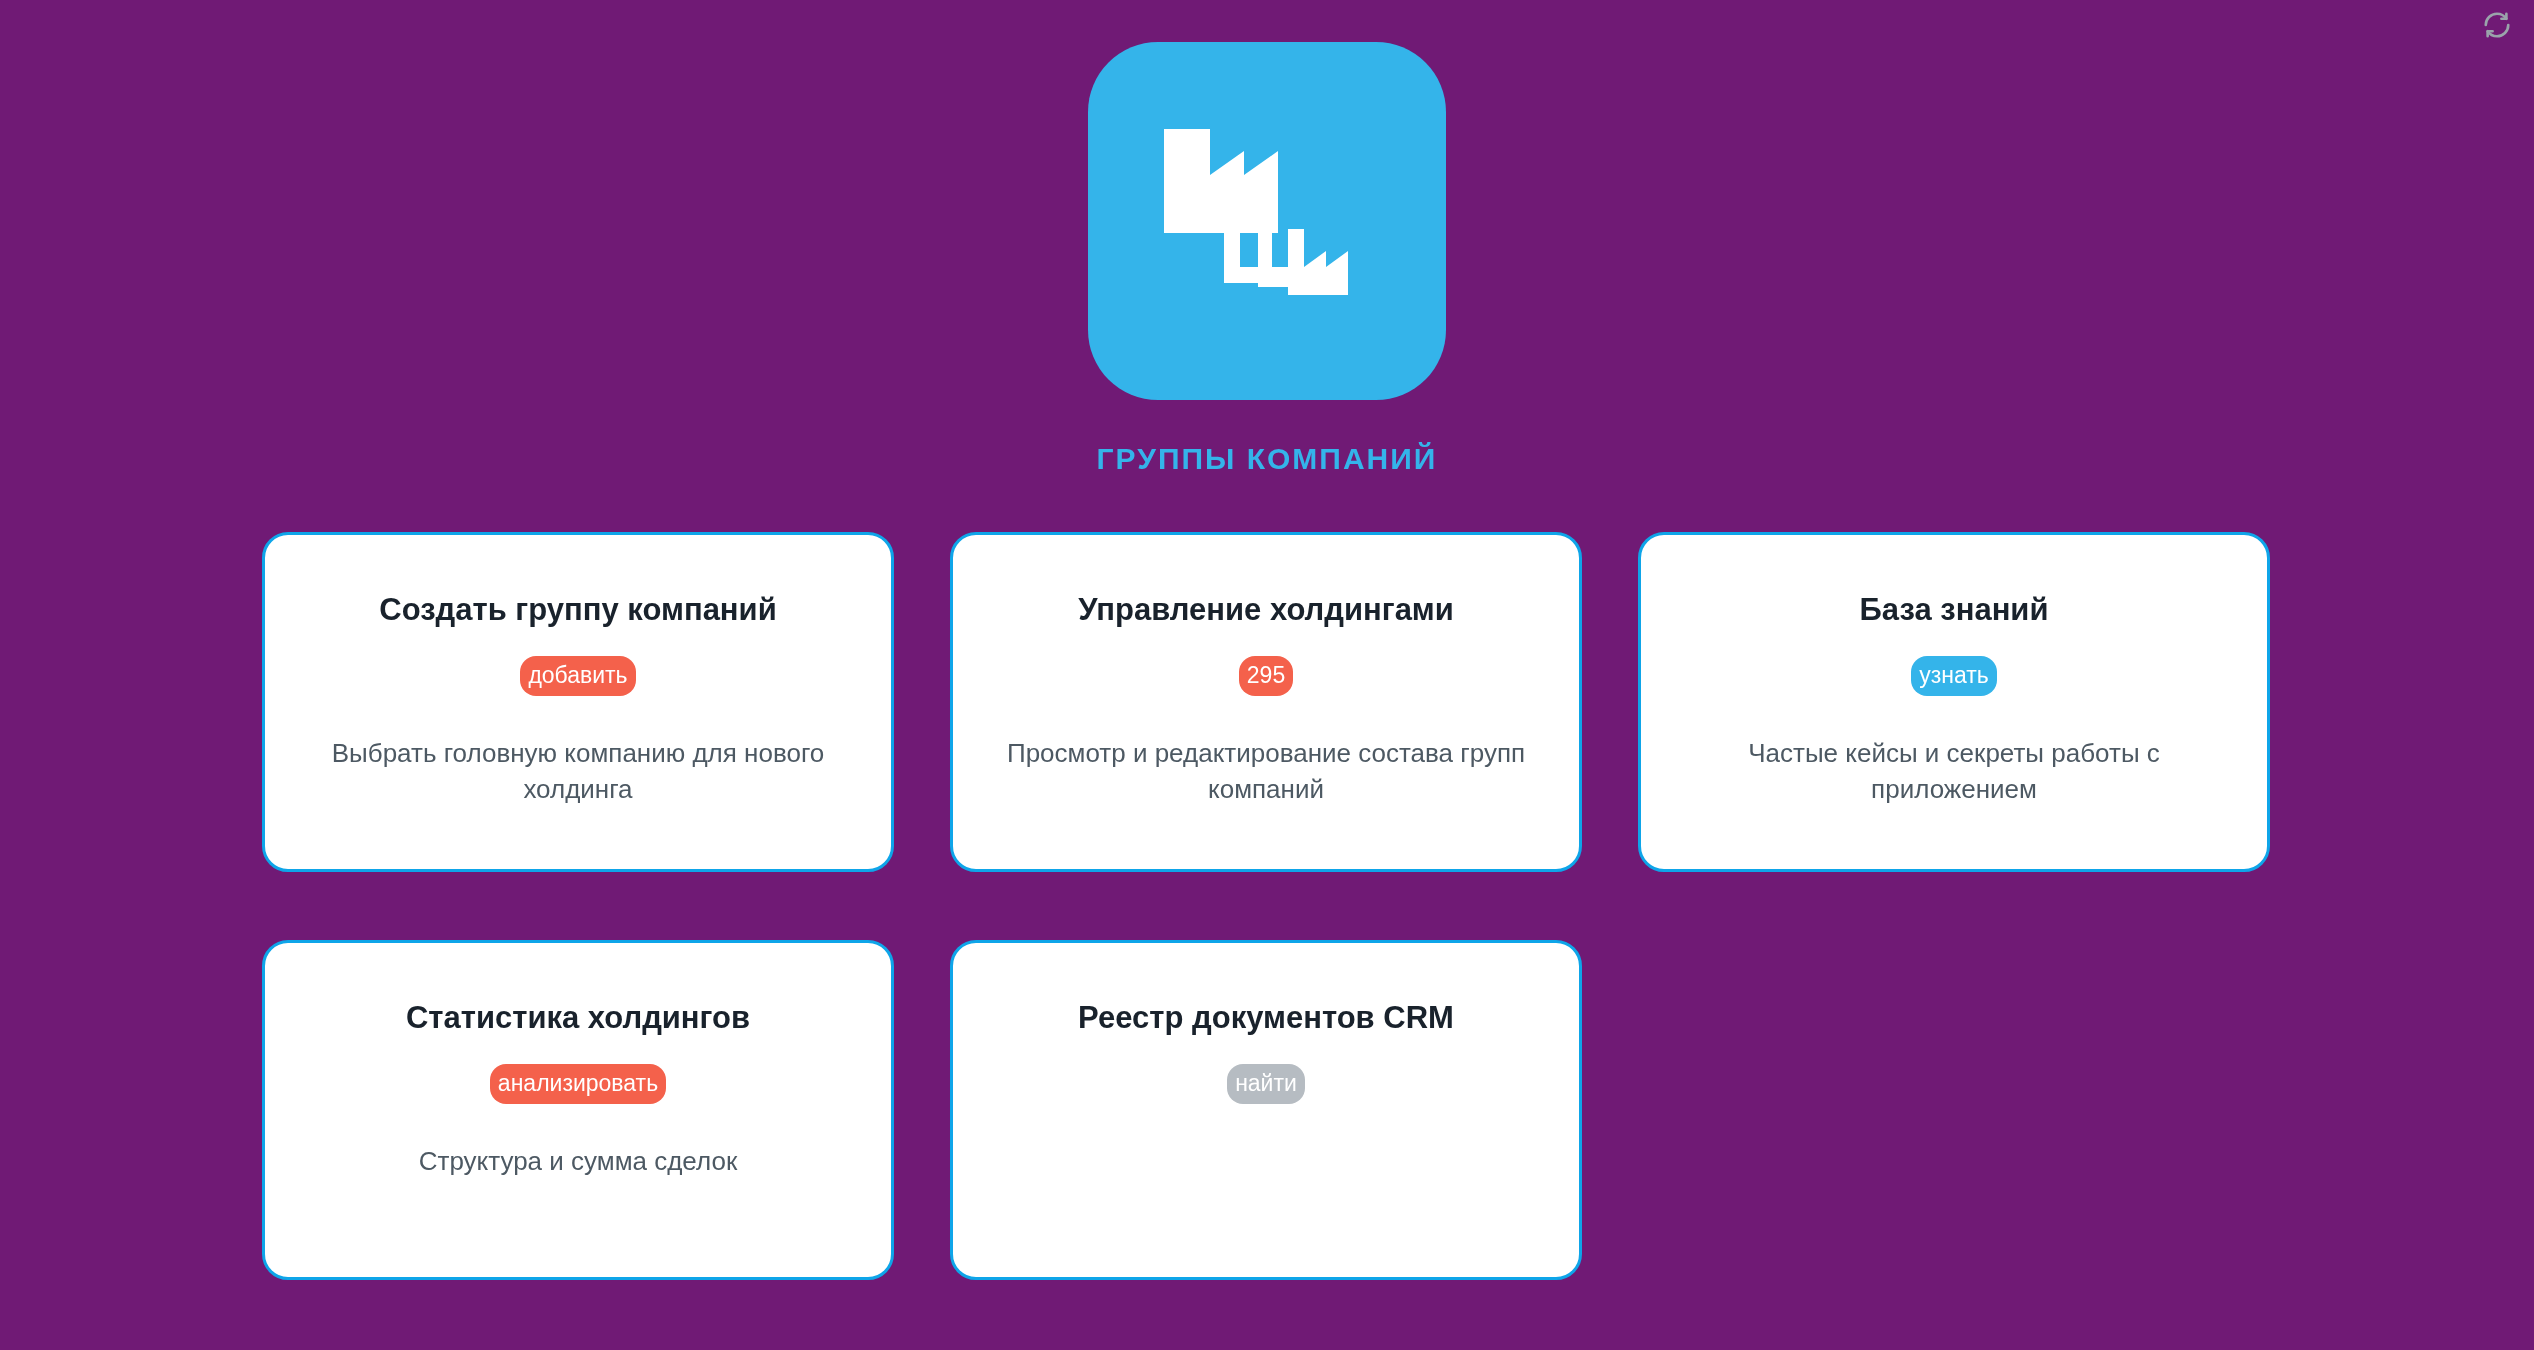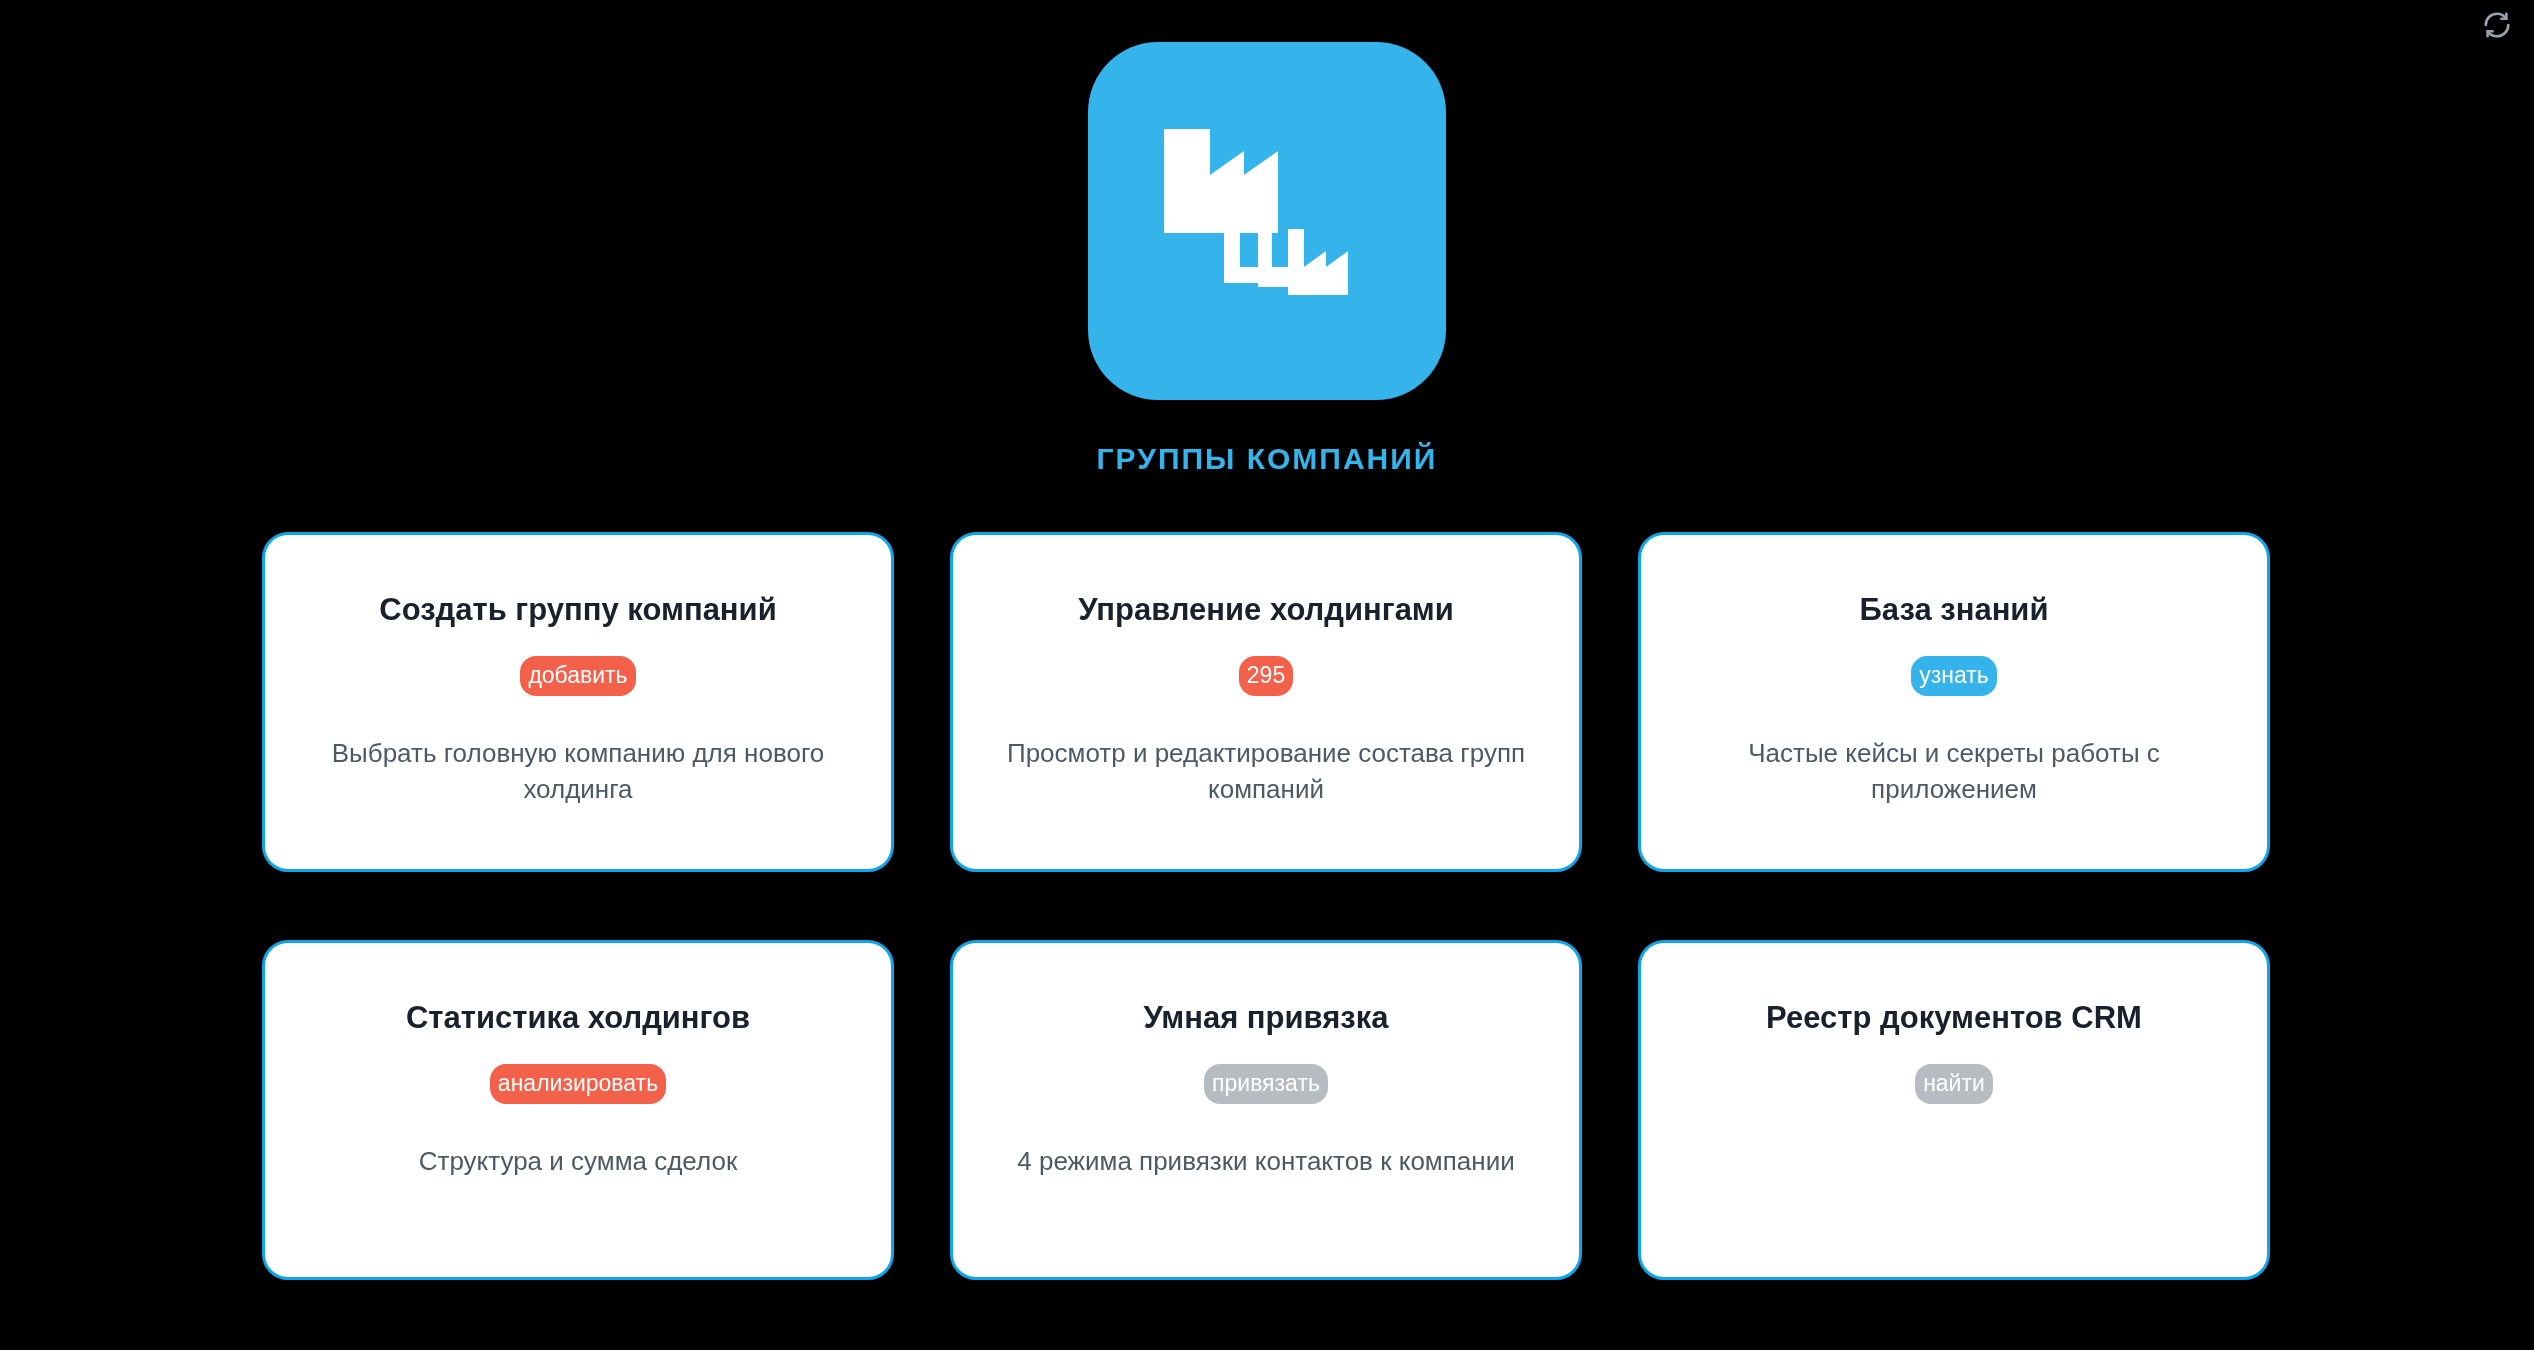--- a/index.html
+++ b/index.html
@@ -10,21 +10,21 @@
     height: 1350px;
     background: #ffffff;
     font-family: "Liberation Sans", sans-serif;
     overflow: hidden;
   }
 
   .page {
     position: relative;
     width: 2534px;
     height: 1350px;
-    background: #000000;
+    background: #701a75;
   }
 
   
   .refresh-btn {
     position: absolute;
     top: 6px;
     right: 18px;
     width: 38px;
     height: 38px;
     display: flex;
@@ -159,25 +159,20 @@
       <div class="badge badge--blue">узнать</div>
       <div class="card-desc">Частые кейсы и секреты работы с приложением</div>
     </div>
 
     <div class="card">
       <div class="card-title">Статистика холдингов</div>
       <div class="badge badge--red">анализировать</div>
       <div class="card-desc">Структура и сумма сделок</div>
     </div>
 
-    <div class="card">
-      <div class="card-title">Умная привязка</div>
-      <div class="badge badge--gray">привязать</div>
-      <div class="card-desc">4 режима привязки контактов к компании</div>
-    </div>
 
     <div class="card">
       <div class="card-title">Реестр документов CRM</div>
       <div class="badge badge--gray">найти</div>
     </div>
 
   </div>
 </div>
 
 </body></html>

